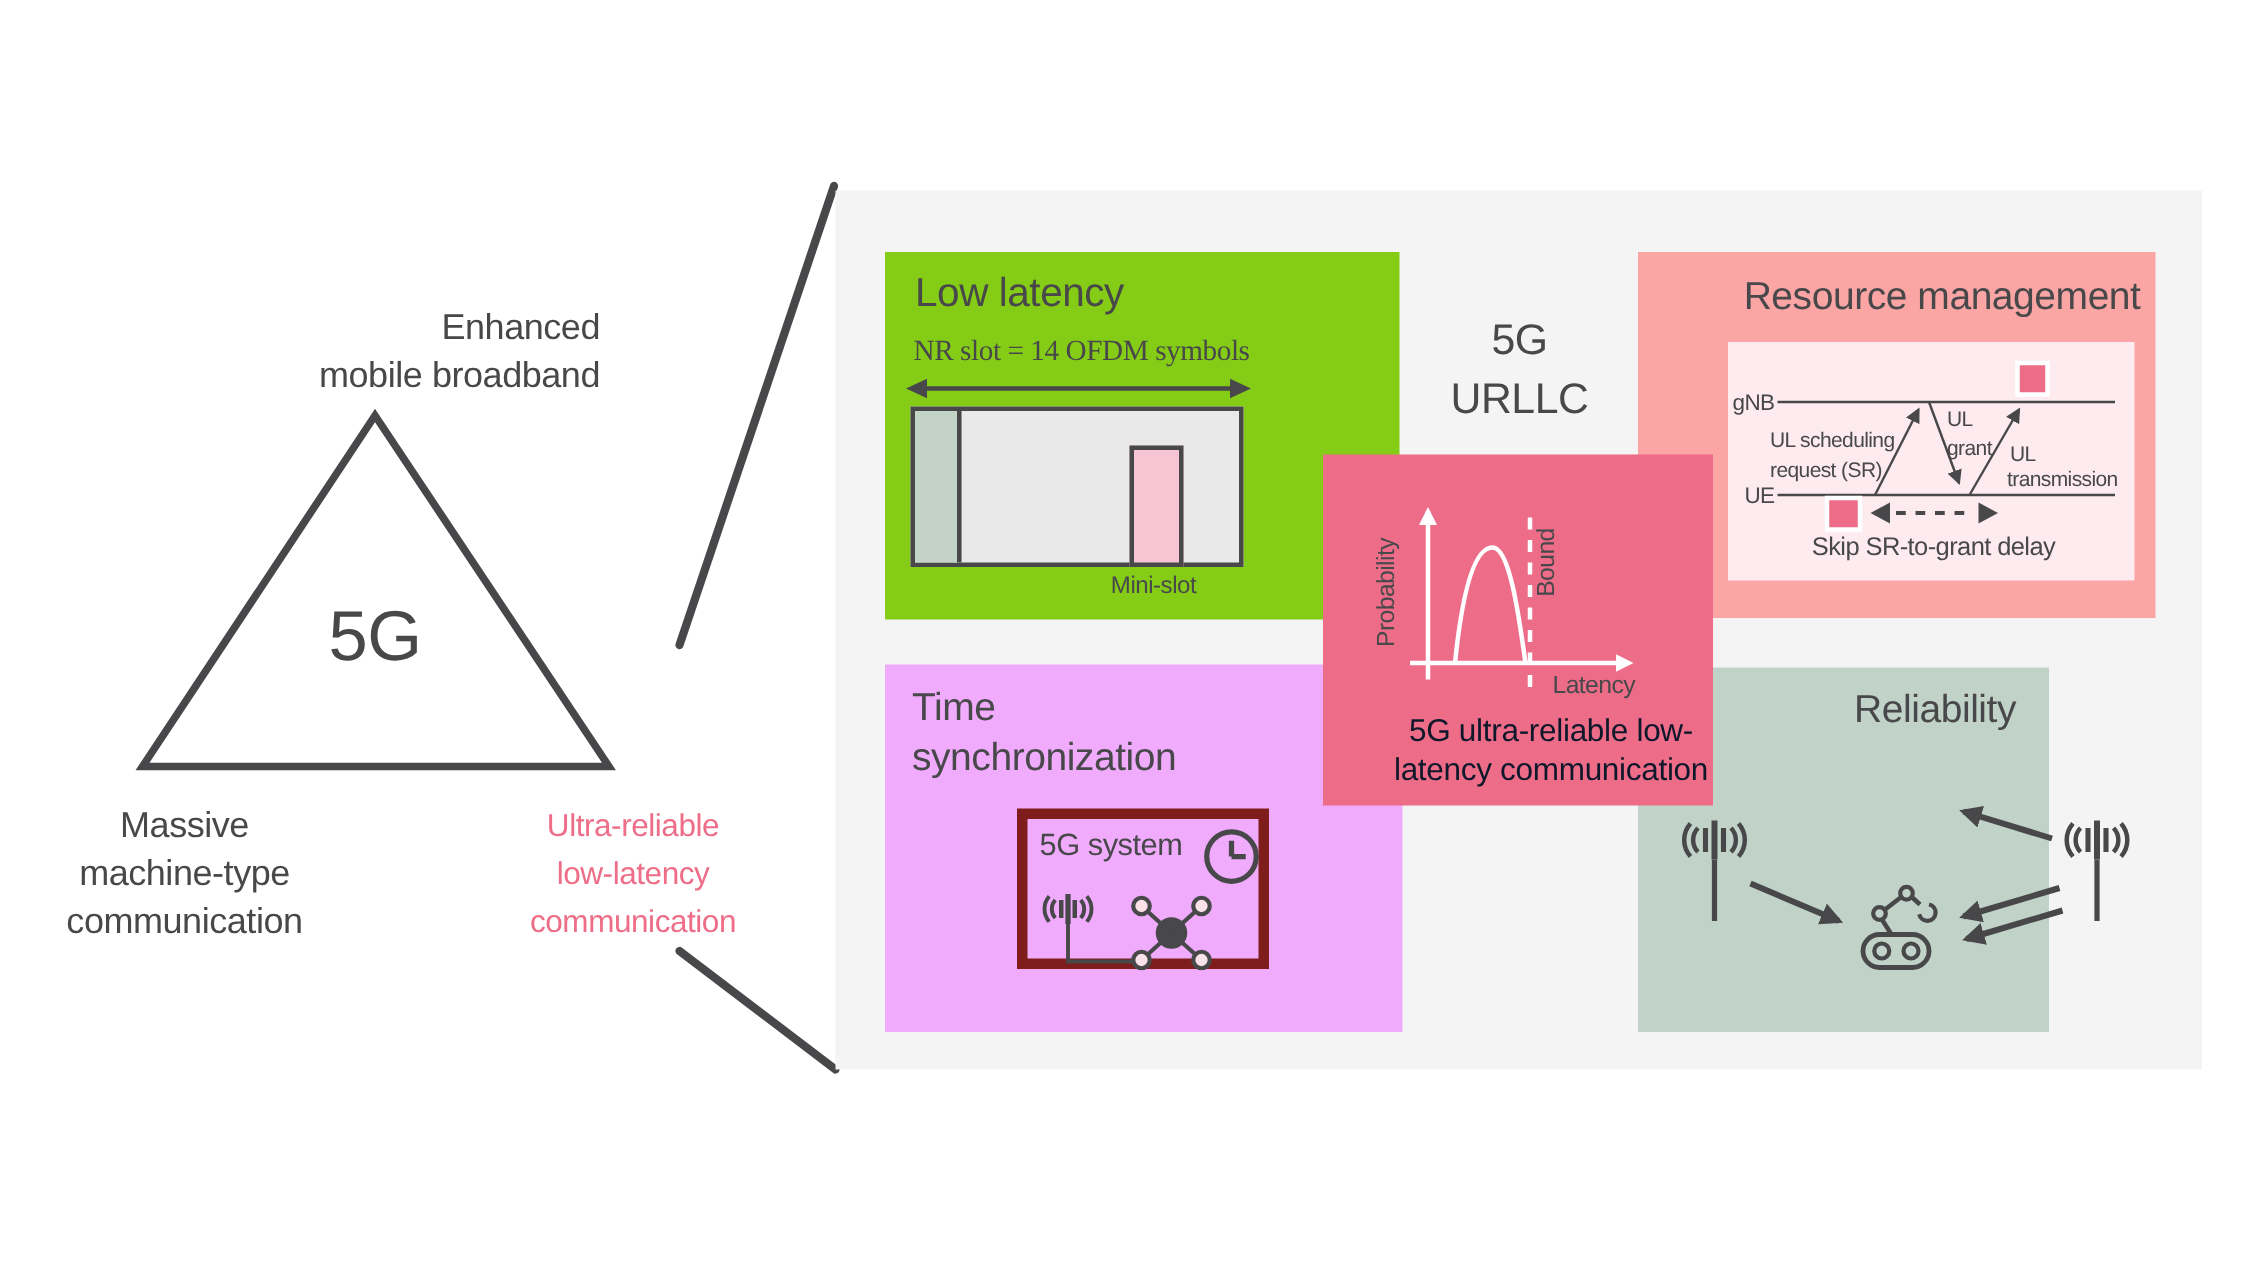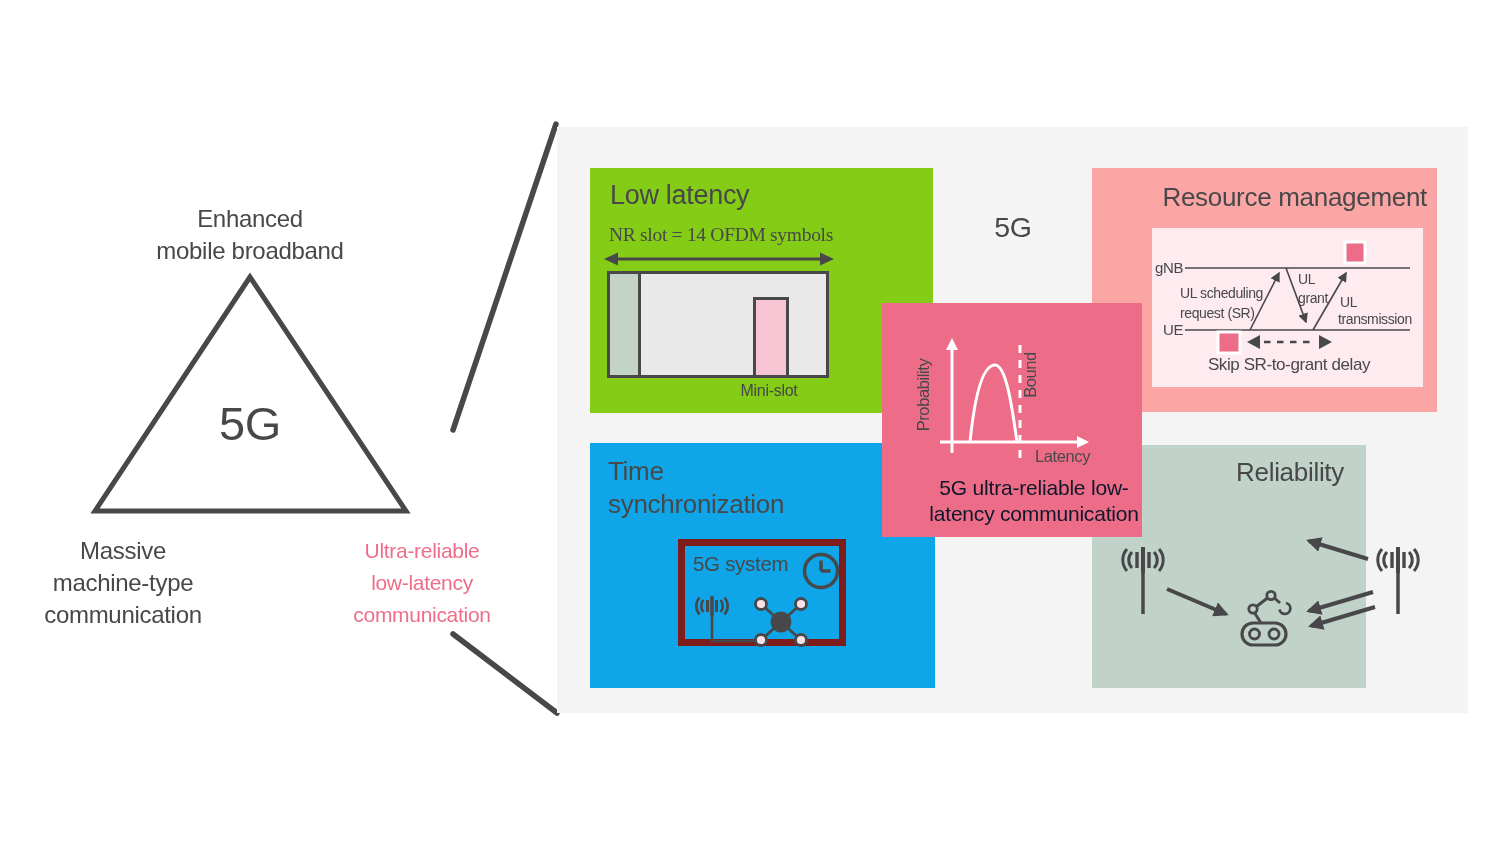--- a/index.html
+++ b/index.html
@@ -12,21 +12,21 @@
   svg text { font-family:"Liberation Sans", sans-serif; fill:#48484a; letter-spacing:-0.4px; }
   .panel { position:absolute; left:557px; top:127px; width:911px; height:586px; background:#f4f4f4; }
   .box { position:absolute; }
   .box-title { font-size:26px; color:#48484a; }
 </style>
 </head>
 <body>
 
 <div id="canvas">
 
-  <div class="abs center" style="left:100px; top:203px; width:300px; font-size:24px; line-height:32px;">
+  <div class="abs center" style="left:100px; top:203px; width:300px; font-size:24px; line-height:32px;text-align:right;">
     <div>Enhanced</div>
     <div>mobile broadband</div>
   </div>
 
   <svg class="abs" style="left:85px; top:266px;" width="332" height="252" viewBox="0 0 332 252">
     <polygon points="165,11 10,245 321,245" fill="none" stroke="#48484a" stroke-width="5"></polygon>
   </svg>
 
   <div class="abs center" style="left:175px; top:396px; width:150px; font-size:47px;">5G</div>
 
@@ -44,20 +44,21 @@
 
   <svg class="abs" style="left:440px; top:115px;" width="130" height="610" viewBox="0 0 130 610">
     <line x1="116" y1="9" x2="13" y2="315" stroke="#48484a" stroke-width="5.5" stroke-linecap="round"></line>
     <line x1="13" y1="519" x2="117" y2="598" stroke="#48484a" stroke-width="5.5" stroke-linecap="round"></line>
   </svg>
 
   <div class="panel">
 
     <div class="abs center" style="left:376px; top:81px; width:160px; font-size:28.5px; line-height:39px;">
       <div>5G</div>
+      <div>URLLC</div>
     </div>
 
     <div class="box" style="left:33px; top:41px; width:343px; height:245px; background:#84cc16;">
       <div class="abs box-title" style="left:20px; top:12px; font-size:27px;">Low latency</div>
       <div class="abs" style="left:19px; top:56px; font-size:19.5px;font-family:Liberation Serif, serif;">NR slot = 14 OFDM symbols</div>
       <svg class="abs" style="left:14px; top:83px;" width="230" height="16" viewBox="0 0 230 16">
         <line x1="11" y1="8" x2="219" y2="8" stroke="#48484a" stroke-width="3"></line>
         <polygon points="0,8 14,1.5 14,14.5" fill="#48484a"></polygon>
         <polygon points="230,8 216,1.5 216,14.5" fill="#48484a"></polygon>
       </svg>
@@ -97,21 +98,21 @@
           <text x="186" y="96" font-size="14">transmission</text>
 
           <polygon points="95,114 108,107 108,121" fill="#48484a"></polygon>
           <polygon points="180,114 167,107 167,121" fill="#48484a"></polygon>
           <line x1="112" y1="114" x2="164" y2="114" stroke="#48484a" stroke-width="2.6" stroke-dasharray="6.5 6.5"></line>
           <text x="137" y="142" text-anchor="middle" font-size="17">Skip SR-to-grant delay</text>
         </svg>
       </div>
     </div>
 
-    <div class="box" style="left:33px; top:316px; width:345px; height:245px; background:#0ea5e9;">
+    <div class="box" style="left:33px; top:316px; width:345px; height:245px; background:#f0abfc;">
       <div class="abs box-title" style="left:18px; top:12px; line-height:33px;">
         <div>Time</div>
         <div>synchronization</div>
       </div>
       <div class="abs" style="left:88px; top:96px; width:168px; height:107px; border:7px solid #7f1d1d;">
         <div class="abs" style="left:8px; top:6px; font-size:20.5px;">5G system</div>
         <svg class="abs" style="left:0; top:0;" width="162" height="101" viewBox="0 0 162 101">
 
           <g>
             <circle cx="136" cy="25" r="16.5" fill="none" stroke="#48484a" stroke-width="3.5"></circle>

